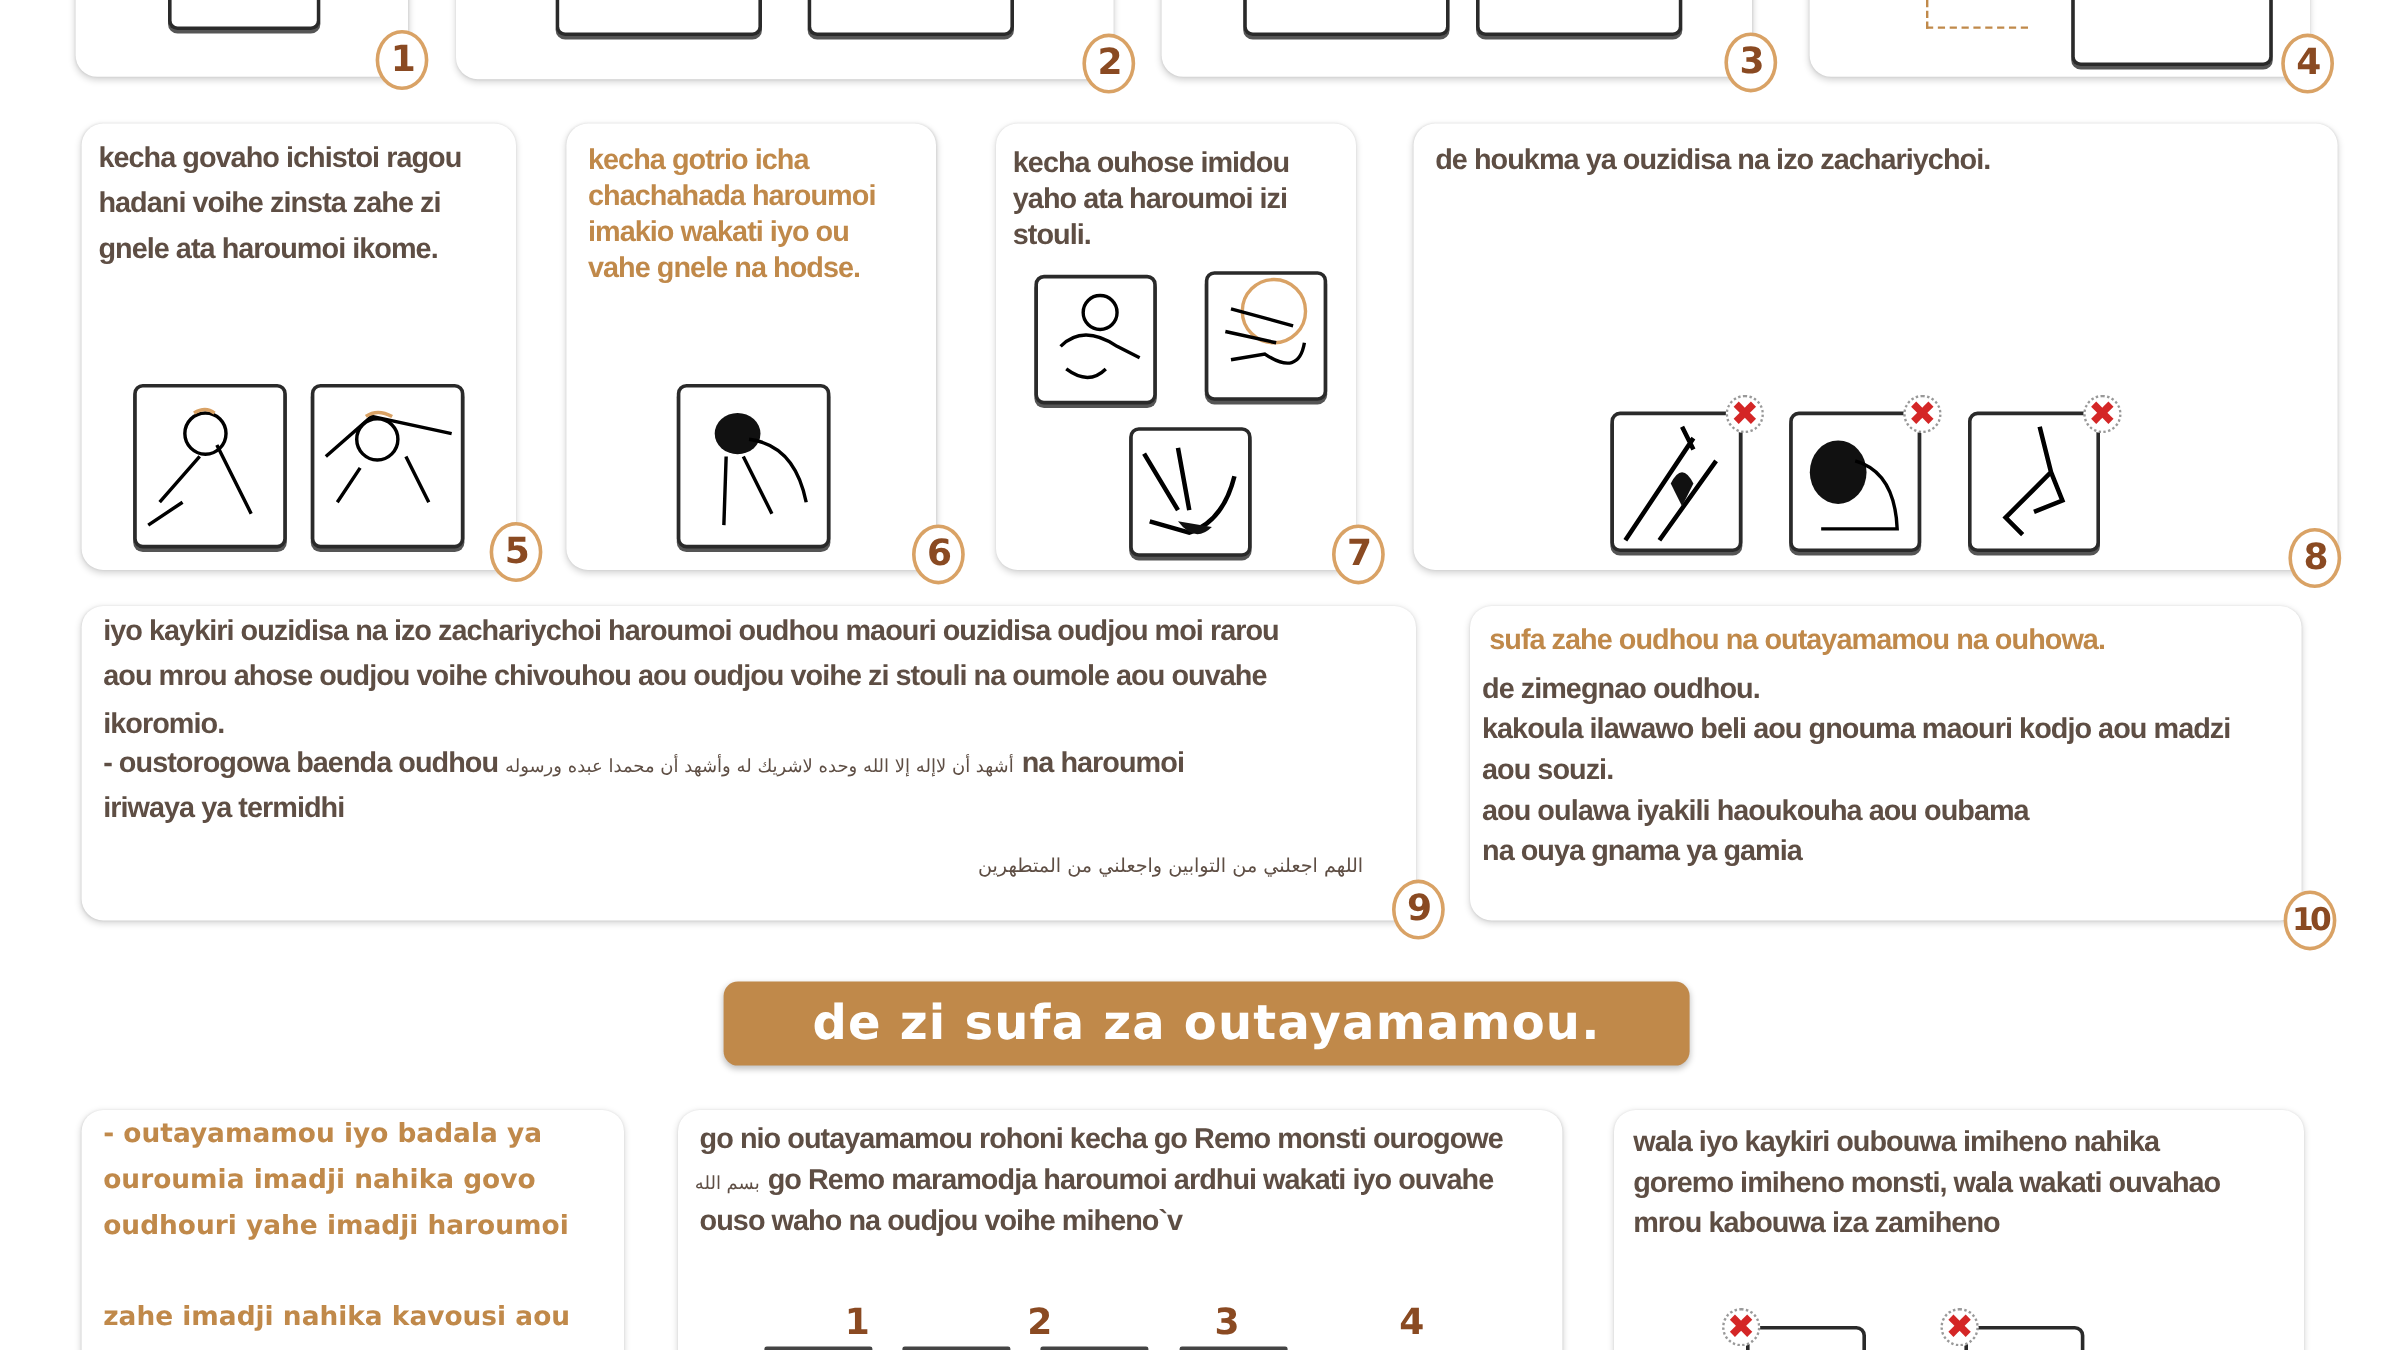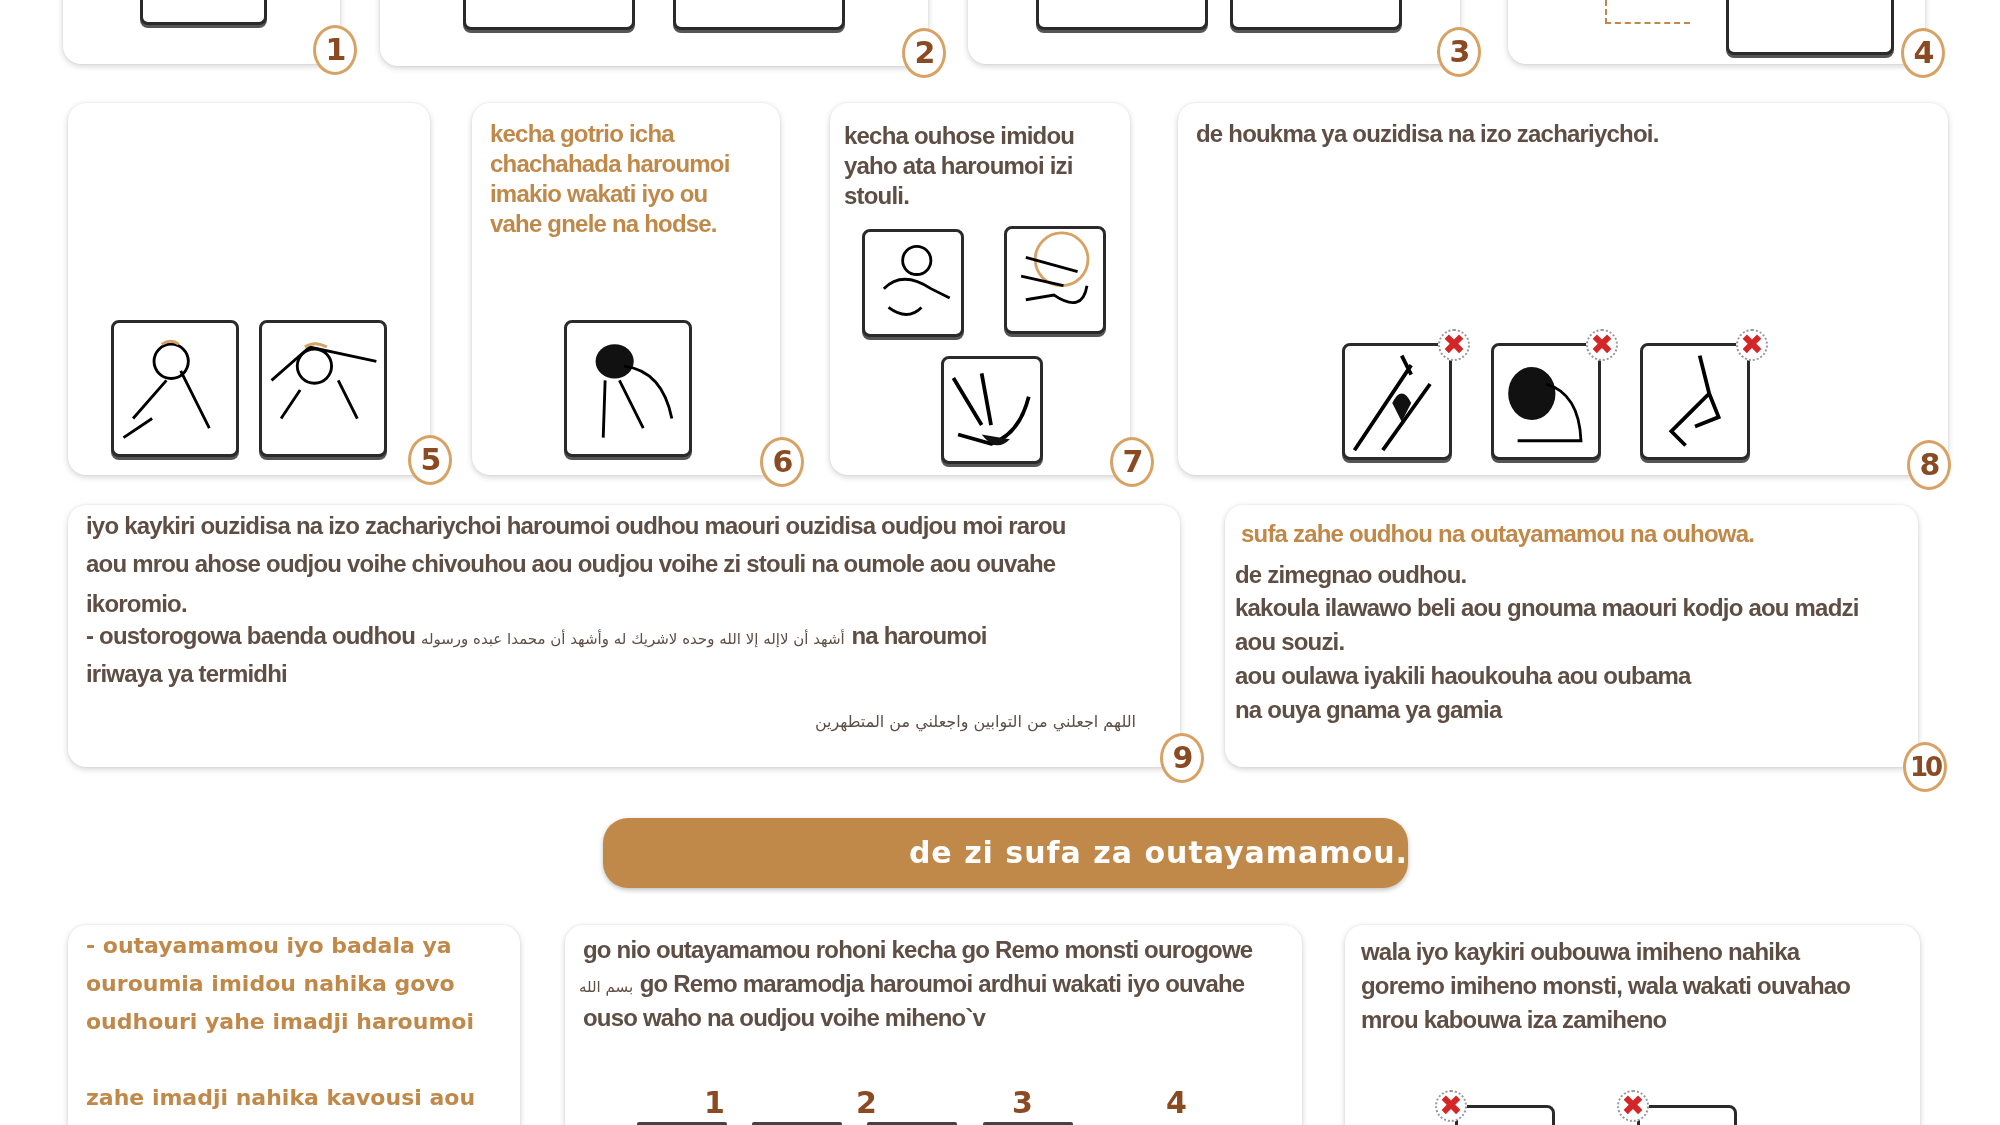--- a/index.html
+++ b/index.html
@@ -22,22 +22,22 @@
     box-shadow: 0 3px 0 #555;
   }
   .pict svg { width: 100%; height: 100%; }
   .xmark {
     position: absolute; width: 32px; height: 32px; border-radius: 50%; border: 2px dotted #999;
     color: #d42626; font-weight: bold; font-size: 28px; line-height: 28px; text-align: center; background: #fff;
     font-family: "DejaVu Sans", sans-serif;
   }
   .banner {
     position: absolute; left: 603px; top: 818px; width: 805px; height: 70px; background: #c0894a;
-    border-radius: 25px; box-shadow: 0 2px 5px rgba(0,0,0,0.25); color: #fff; text-align: right;
-    font-family: "DejaVu Sans", sans-serif; font-weight: bold; font-size: 30px; line-height: 70px; letter-spacing: 1px;
+    border-radius: 12px; box-shadow: 0 2px 5px rgba(0,0,0,0.25); color: #fff; text-align: center;
+    font-family: "DejaVu Sans", sans-serif; font-weight: bold; font-size: 40px; line-height: 70px; letter-spacing: 1px;
   }
   .arabic { font-family: "DejaVu Sans", sans-serif; font-size: 15px; font-weight: normal; letter-spacing: 0; direction: rtl; unicode-bidi: embed; }
   .stepnum { position: absolute; font-family: "DejaVu Sans", sans-serif; font-size: 30px; font-weight: bold; color: #8a4a22; }
   .stepbar { position: absolute; height: 6px; background: #444; border-radius: 2px; }
   .dash-arrow { position: absolute; border-left: 2px dashed #c0894a; border-bottom: 2px dashed #c0894a; }
 </style>
 </head>
 <body>
 
 <div class="card" style="left:63px; top:-30px; width:277px; height:94px;">
@@ -57,20 +57,21 @@
 </div>
 <div class="badge" style="left:1437px; top:27px;">3</div>
 
 <div class="card" style="left:1508px; top:-30px; width:417px; height:94px;">
   <div class="dash-arrow" style="left:97px; top:30px; width:85px; height:24px;"></div>
   <div class="pict" style="left:218px; top:0px; width:168px; height:85px; border-top:none; border-radius:0 0 8px 8px;"></div>
 </div>
 <div class="badge" style="left:1901px; top:28px;">4</div>
 
 <div class="card" style="left:68px; top:103px; width:362px; height:372px;">
+  <div class="txt" style="left:14px; top:10px; width:330px;">kecha govaho ichistoi ragou hadani voihe zinsta zahe zi gnele ata haroumoi ikome.</div>
   <div class="pict" style="left:43px; top:217px; width:128px; height:137px;">
     <svg viewBox="0 0 128 137">
         <circle cx="60" cy="40" r="18" fill="none" stroke="#000" stroke-width="3"></circle>
         <path d="M20 100 L55 60 M100 110 L70 50 M10 120 L40 100" stroke="#000" stroke-width="3" fill="none"></path>
         <path d="M50 22 Q60 16 68 22" stroke="#d9a265" stroke-width="3" fill="none"></path>
       </svg>
   </div>
   <div class="pict" style="left:191px; top:217px; width:128px; height:137px;">
     <svg viewBox="0 0 128 137">
         <circle cx="55" cy="45" r="18" fill="none" stroke="#000" stroke-width="3"></circle>
@@ -161,21 +162,21 @@
   <div class="txt tight" style="left:10px; top:122px; white-space:nowrap;">aou souzi.</div>
   <div class="txt tight" style="left:10px; top:156px; white-space:nowrap;">aou oulawa iyakili haoukouha aou oubama</div>
   <div class="txt tight" style="left:10px; top:190px; white-space:nowrap;">na ouya gnama ya gamia</div>
 </div>
 <div class="badge" style="left:1903px; top:742px; font-size:26px; letter-spacing:-3px;">10</div>
 
 <div class="banner">de zi sufa za outayamamou.</div>
 
 <div class="card" style="left:68px; top:925px; width:452px; height:240px;">
   <div class="txt orange" style="left:18px; top:2px; white-space:nowrap; font-family:'DejaVu Sans',sans-serif; font-size:22px; letter-spacing:0;">- outayamamou iyo badala ya</div>
-  <div class="txt orange" style="left:18px; top:40px; white-space:nowrap; font-family:'DejaVu Sans',sans-serif; font-size:22px; letter-spacing:0;">ouroumia imidou nahika govo</div>
+  <div class="txt orange" style="left:18px; top:40px; white-space:nowrap; font-family:'DejaVu Sans',sans-serif; font-size:22px; letter-spacing:0;">ouroumia imadji nahika govo</div>
   <div class="txt orange" style="left:18px; top:78px; white-space:nowrap; font-family:'DejaVu Sans',sans-serif; font-size:22px; letter-spacing:0;">oudhouri yahe imadji haroumoi</div>
   <div class="txt orange" style="left:18px; top:154px; white-space:nowrap; font-family:'DejaVu Sans',sans-serif; font-size:22px; letter-spacing:0;">zahe imadji nahika kavousi aou</div>
 </div>
 
 <div class="card" style="left:565px; top:925px; width:737px; height:240px;">
   <div class="txt tight" style="left:18px; top:10px; white-space:nowrap;">go nio outayamamou rohoni kecha go Remo monsti ourogowe</div>
   <div class="txt tight" style="left:18px; top:78px; white-space:nowrap;">ouso waho na oudjou voihe miheno`v</div>
   <div class="txt tight" style="left:14px; top:44px; white-space:nowrap;">
     <span class="arabic">بسم الله</span>
     <span>go Remo maramodja haroumoi ardhui wakati iyo ouvahe</span>

